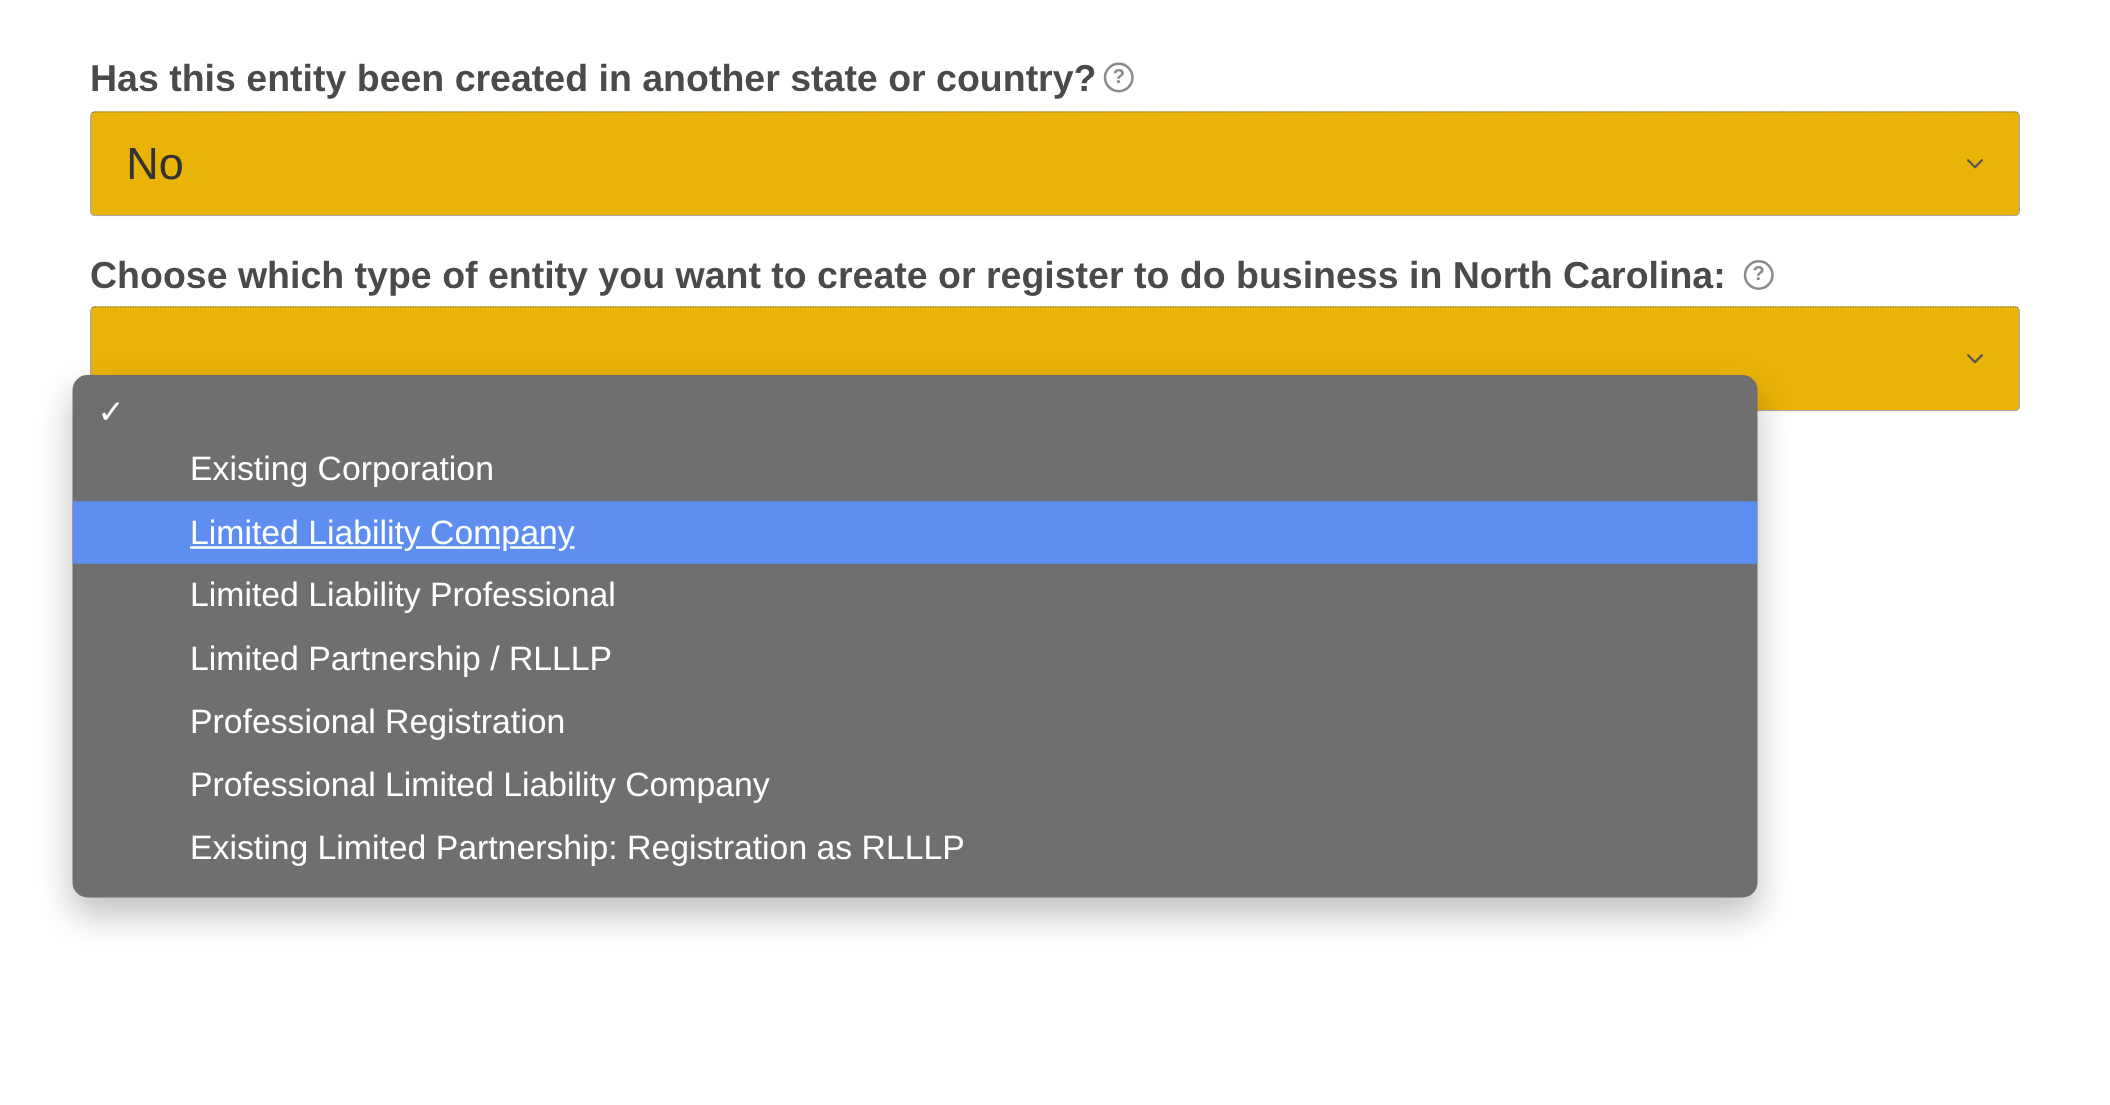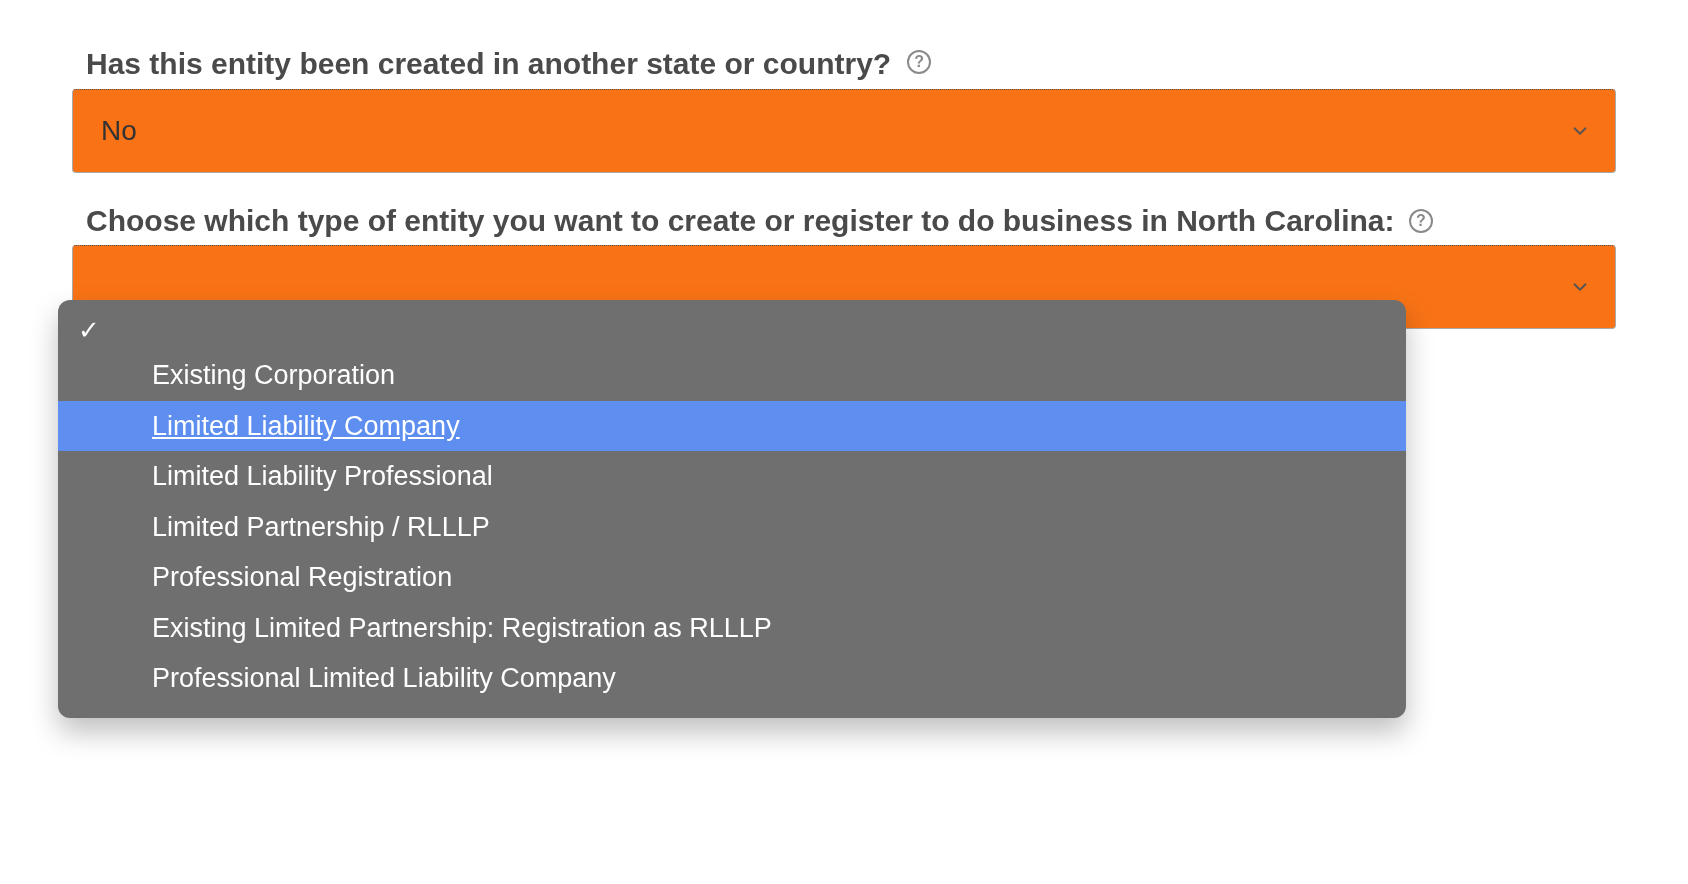--- a/index.html
+++ b/index.html
@@ -20,22 +20,21 @@
   }
   .field-label {
     font-size: 30px;
     font-weight: 600;
     color: #4a4a4a;
     line-height: 1.35;
     margin-bottom: 4px;
     display: flex;
     align-items: center;
     flex-wrap: wrap;
-    gap: 10px;
-    margin-left: 14px;
+    gap: 0;
   }
   .field-label.inline-wrap {
     display: block;
   }
   .help-icon {
     display: inline-flex;
     align-items: center;
     justify-content: center;
     width: 24px;
     height: 24px;
@@ -50,25 +49,25 @@
     position: relative;
     top: -2px;
   }
   .select-box {
     position: relative;
     width: 100%;
     height: 84px;
     border: 1px solid #a9a9a9;
     border-radius: 4px;
     border-top: 1px dotted #555;
-    background: #f97316;
+    background: #eab308;
     display: flex;
     align-items: center;
     padding: 0 28px;
-    font-size: 28px;
+    font-size: 36px;
     color: #333;
     cursor: pointer;
   }
   .select-box .chevron {
     position: absolute;
     right: 24px;
     top: 50%;
     transform: translateY(-50%);
     color: #555;
   }
@@ -151,17 +150,17 @@
     </div>
   </div>
 
   <div class="dropdown" id="dropdown">
       <div class="row blank"><span class="checkmark">✓</span><span></span></div>
       <div class="row"><span>Existing Corporation</span></div>
       <div class="row highlight"><span>Limited Liability Company</span></div>
       <div class="row"><span>Limited Liability Professional</span></div>
       <div class="row"><span>Limited Partnership / RLLLP</span></div>
       <div class="row"><span>Professional Registration</span></div>
+      <div class="row"><span>Professional Limited Liability Company</span></div>
       <div class="row"><span>Existing Limited Partnership: Registration as RLLLP</span></div>
-      <div class="row"><span>Professional Limited Liability Company</span></div>
     </div>
 
 </div>
 
 </body></html>

